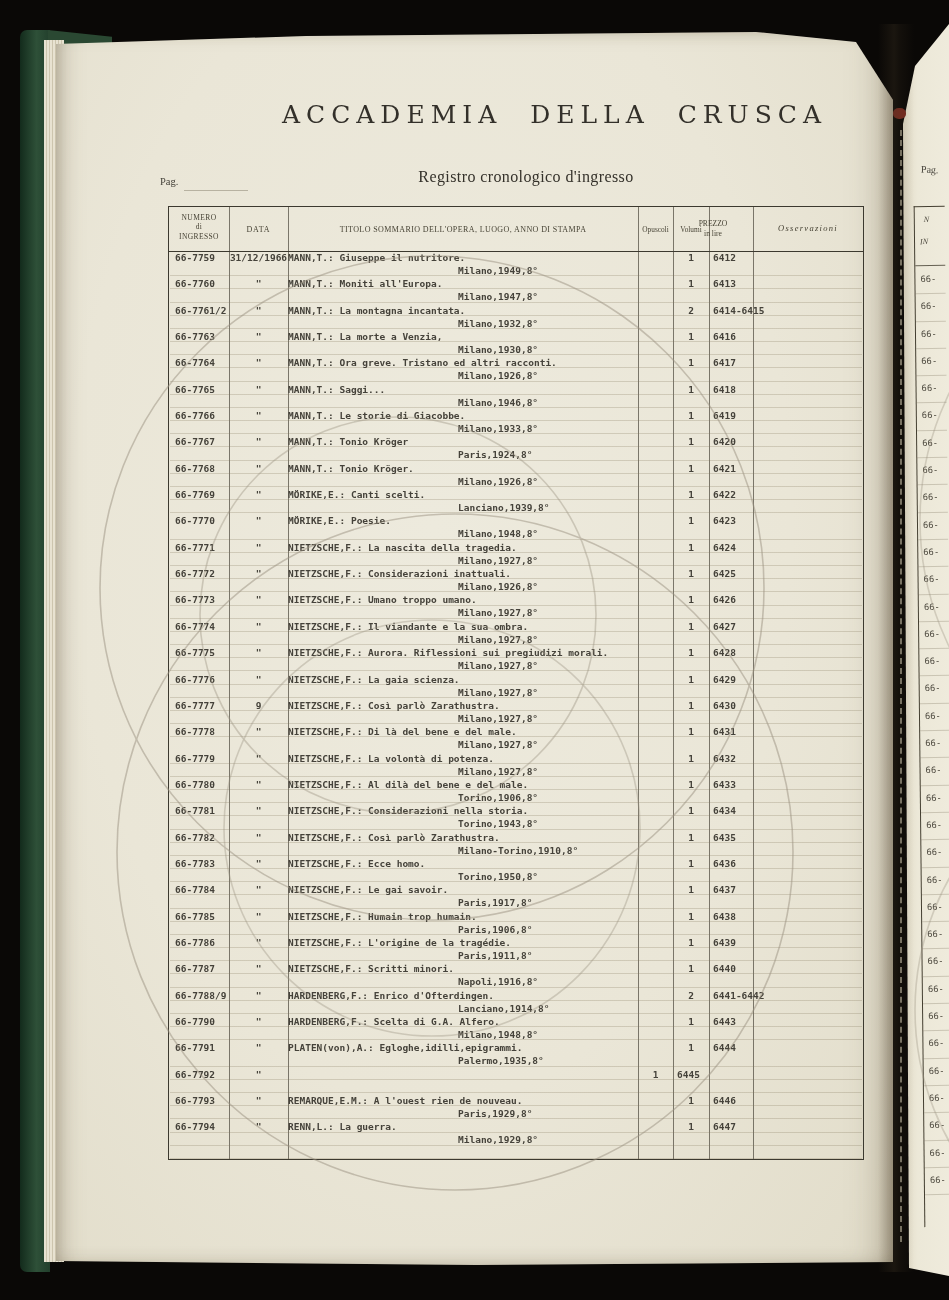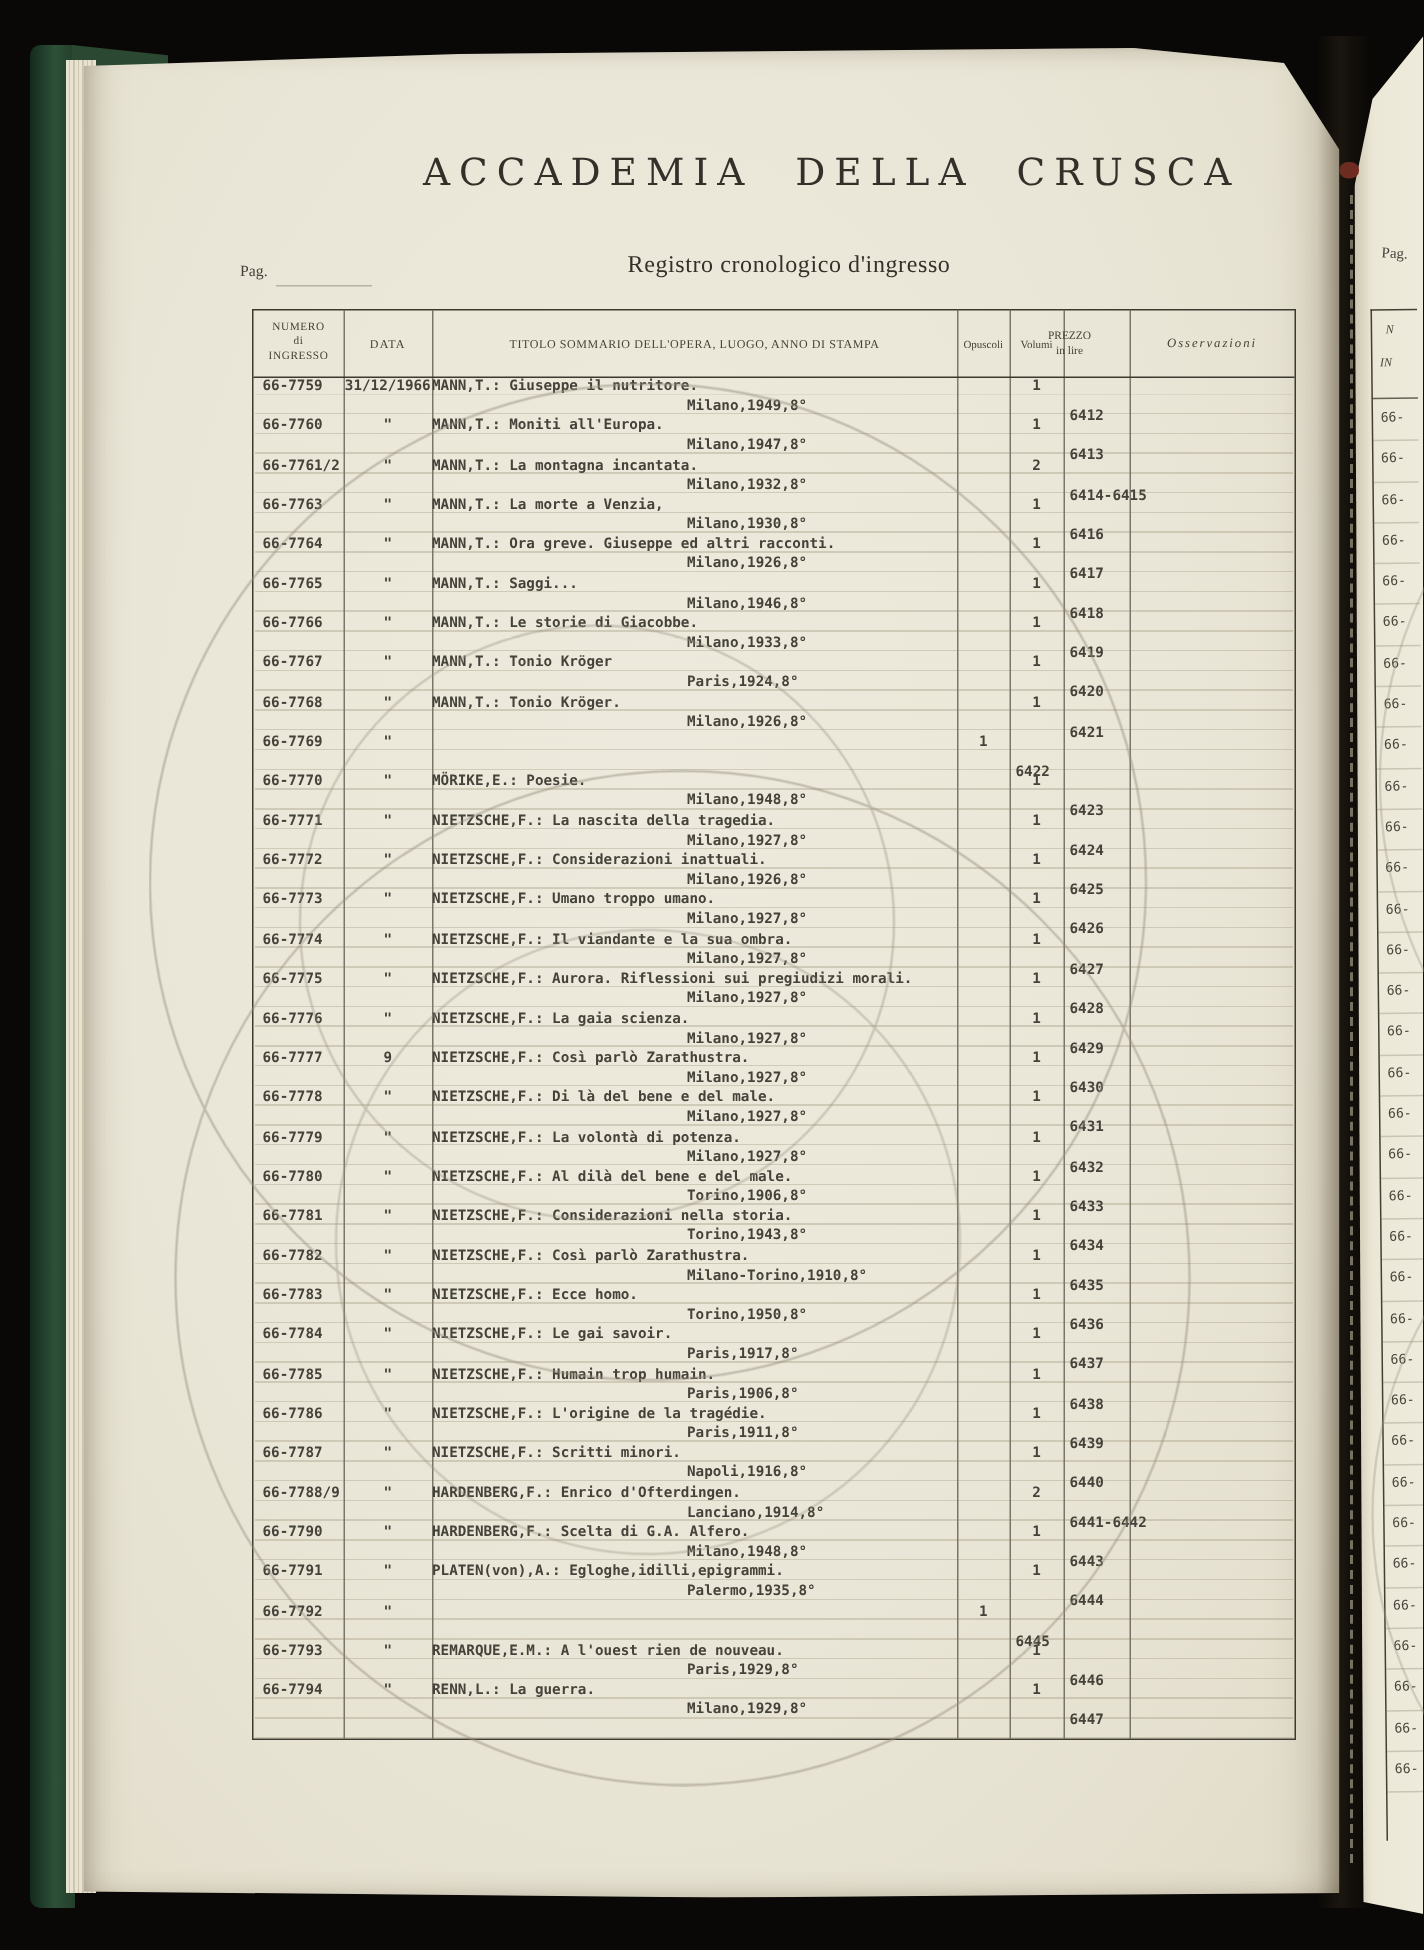--- a/index.html
+++ b/index.html
@@ -63,21 +63,21 @@
   .rules{position:absolute;left:1px;right:1px;top:56px;height:896px;pointer-events:none;
          background:repeating-linear-gradient(to bottom,transparent 0 12.2px,rgba(128,116,88,.26) 12.2px 13.175px);}
   .trow{position:relative;display:grid;grid-template-columns:60px 59px 350px 35px 36px 44px 1fr;
         height:26.35px;font-family:"DejaVu Sans Mono",monospace;font-size:9.5px;color:#45423a;}
   .trow .c{overflow:visible;white-space:nowrap;line-height:13px;}
   .c.num{padding-left:6px;}
   .c.date{text-align:center;}
   .t1{line-height:13px;}
   .t2{line-height:13px;padding-left:170px;}
   .c.vol{text-align:center;}
-  .c.prez{padding-left:4px;margin-top:20px;}
+  .c.prez{padding-left:4px;}
 
   
   .rp-pag{position:absolute;left:24px;top:140px;font-size:10px;color:#45423a;transform:rotate(3deg);}
   .rp-table{position:absolute;left:22px;top:182px;width:30px;height:1020px;
         border-top:1.4px solid #443f31;border-left:1.4px solid #443f31;transform:rotate(-.6deg);
         color:#4a463c;}
   .rp-hfrag{position:absolute;font-size:8px;font-style:italic;}
   .rp-f1{left:9px;top:8px;}
   .rp-f2{left:5px;top:30px;}
   .rp-hline{position:absolute;left:0;right:0;top:58px;border-top:1px solid rgba(68,63,49,.8);}
@@ -177,21 +177,21 @@
     <div class="c opus"></div>
     <div class="c vol">1</div>
     <div class="c prez">6416</div>
     <div class="c oss"></div>
   </div>
 
   <div class="trow">
     <div class="c num">66-7764</div>
     <div class="c date">"</div>
     <div class="c titlecell">
-      <div class="t1">MANN,T.: Ora greve. Giuseppe ed altri racconti.</div>
+      <div class="t1">MANN,T.: Ora greve. Tristano ed altri racconti.</div>
       <div class="t2">Milano,1926,8°</div>
     </div>
     <div class="c opus"></div>
     <div class="c vol">1</div>
     <div class="c prez">6417</div>
     <div class="c oss"></div>
   </div>
 
   <div class="trow">
     <div class="c num">66-7765</div>
@@ -241,20 +241,24 @@
     </div>
     <div class="c opus"></div>
     <div class="c vol">1</div>
     <div class="c prez">6421</div>
     <div class="c oss"></div>
   </div>
 
   <div class="trow">
     <div class="c num">66-7769</div>
     <div class="c date">"</div>
+    <div class="c titlecell">
+      <div class="t1">MÖRIKE,E.: Canti scelti.</div>
+      <div class="t2">Lanciano,1939,8°</div>
+    </div>
     <div class="c opus"></div>
     <div class="c vol">1</div>
     <div class="c prez">6422</div>
     <div class="c oss"></div>
   </div>
 
   <div class="trow">
     <div class="c num">66-7770</div>
     <div class="c date">"</div>
     <div class="c titlecell">

